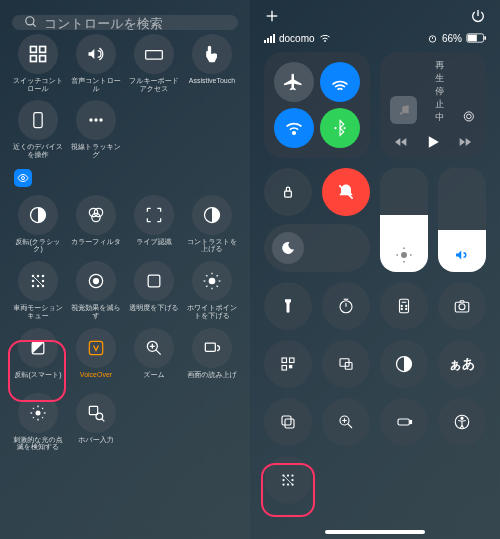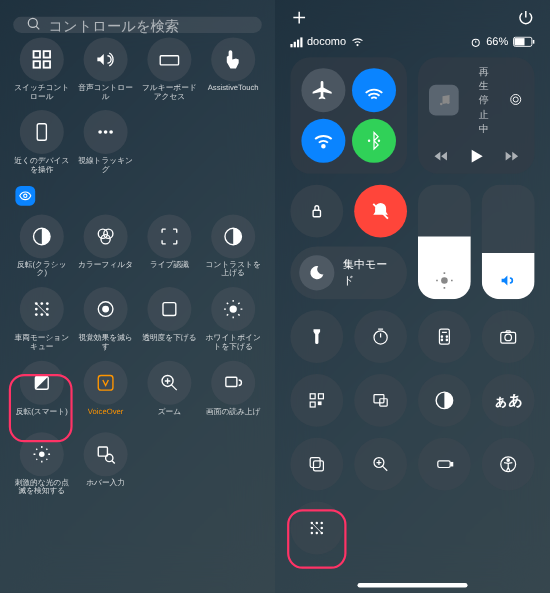--- a/index.html
+++ b/index.html
@@ -353,21 +353,21 @@
         </div>
       <div class="c" style="background:#30d158">
           <svg width="18" height="18" viewBox="0 0 24 24" fill="#fff">
             <circle cx="6" cy="12" r="1.5"></circle>
             <circle cx="18" cy="12" r="1.5"></circle>
             <path d="M12 2l5 5-5 5 5 5-5 5V2z" fill="none" stroke="#fff" stroke-width="1.5"></path>
           </svg>
         </div>
     </div>
     <div class="tile music">
-      <div style="display:flex;gap:18px;align-items:center;width:100%">
+      <div style="display:flex;gap:18px;align-items:flex-end;width:100%">
         <div class="art">
             <svg width="14" height="14" viewBox="0 0 24 24" fill="#888">
               <path d="M9 18V6l11-2v12"></path>
               <circle cx="7" cy="18" r="2"></circle>
               <circle cx="18" cy="16" r="2"></circle>
             </svg>
           </div>
         <span style="flex:1">再生停止中</span>
         <svg width="14" height="14" viewBox="0 0 24 24" fill="none" stroke="#fff" stroke-width="1.5">
             <circle cx="12" cy="11" r="8"></circle>
@@ -403,21 +403,20 @@
               <line x1="4" y1="4" x2="20" y2="20" stroke="#fff" stroke-width="2"></line>
             </svg>
           </div>
       </div>
       <div class="focus">
         <div class="c">
             <svg width="16" height="16" viewBox="0 0 24 24" fill="#fff">
               <path d="M14 3a9 9 0 107 11 7 7 0 01-7-11z"></path>
             </svg>
           </div>
-        <span>集中モード</span>
       </div>
     </div>
     <div class="slider">
       <div class="fill" style="height:55%"></div>
       <svg class="sico" width="18" height="18" viewBox="0 0 24 24" fill="#888">
           <circle cx="12" cy="12" r="4"></circle>
           <g stroke="#888" stroke-width="2">
             <line x1="12" y1="2" x2="12" y2="4"></line>
             <line x1="12" y1="20" x2="12" y2="22"></line>
             <line x1="2" y1="12" x2="4" y2="12"></line>

